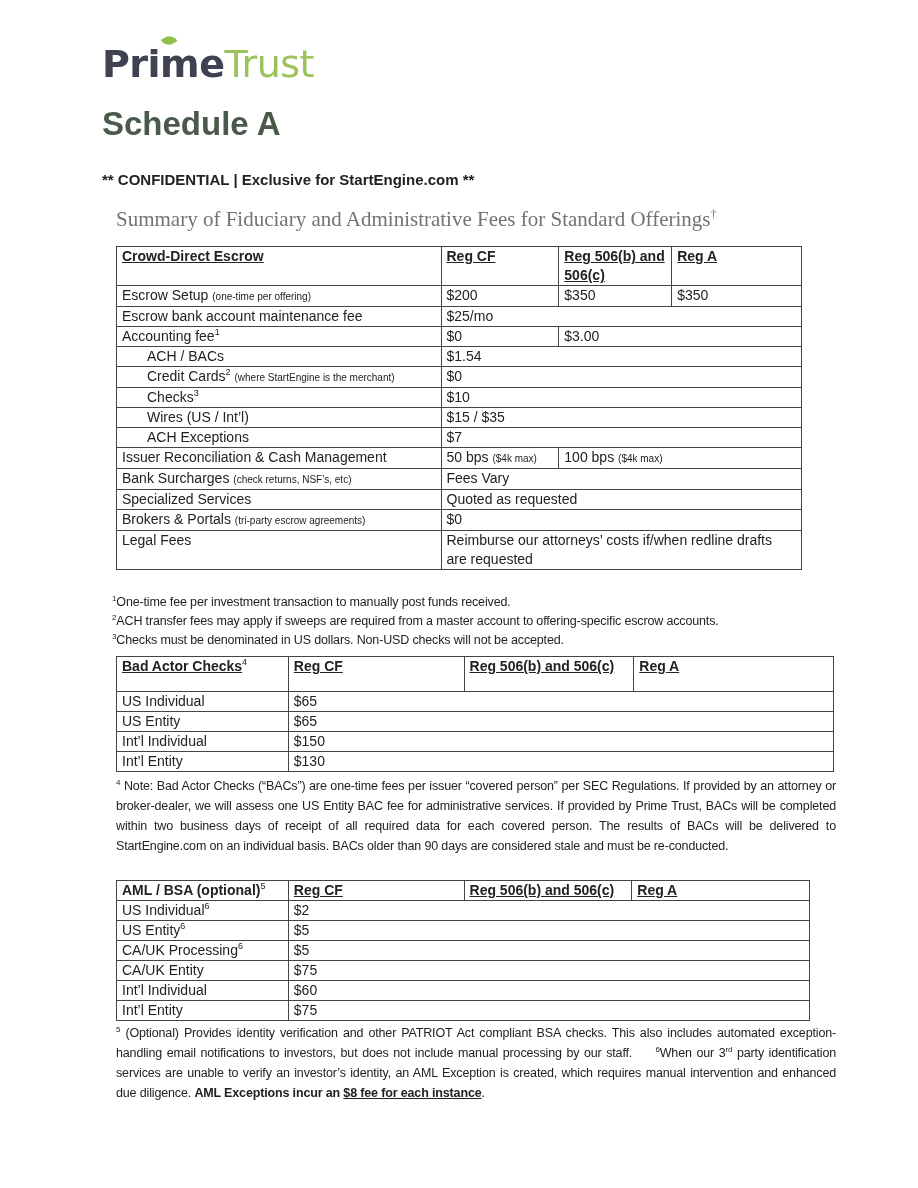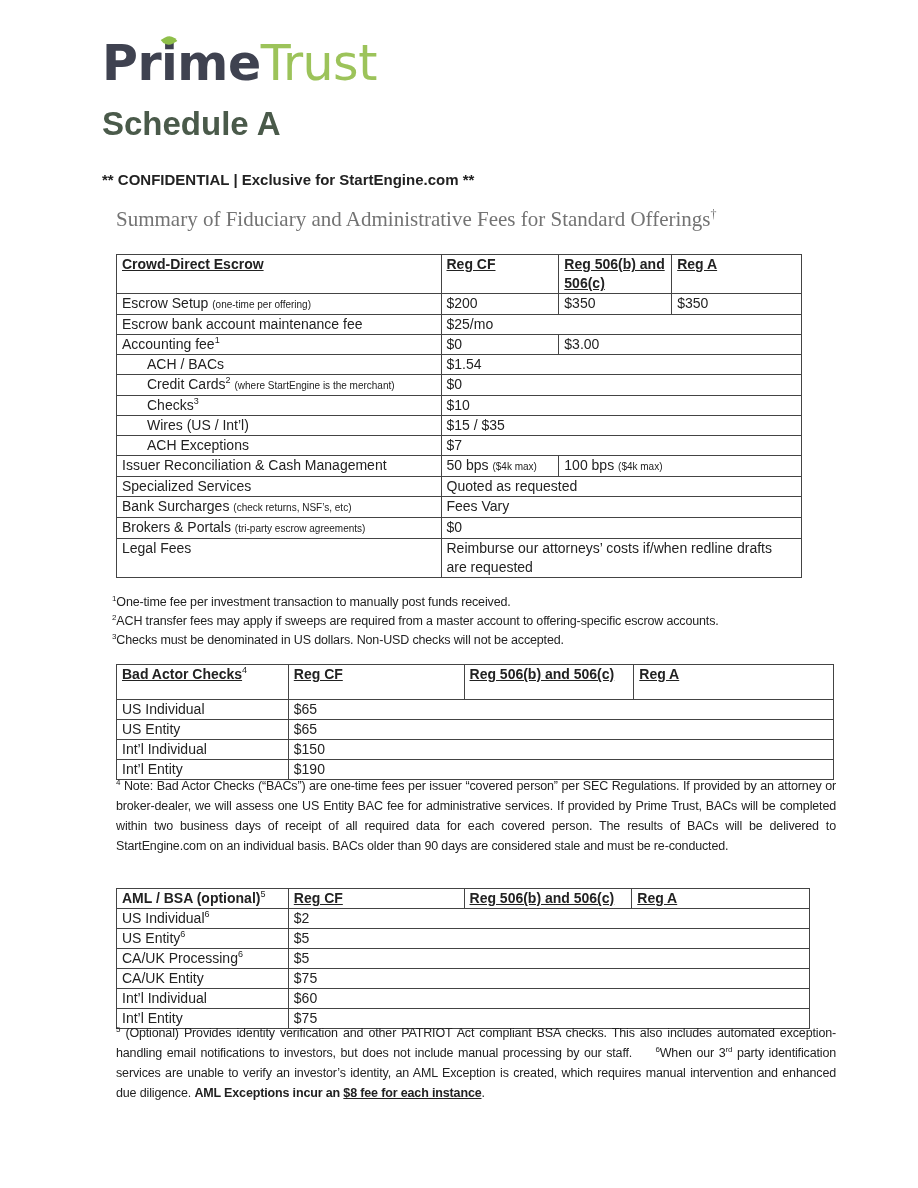--- a/index.html
+++ b/index.html
@@ -1,26 +1,26 @@
 <!DOCTYPE html>
 <html><head>
 <meta charset="utf-8">
 <style>
   html, body { margin: 0; padding: 0; background: #ffffff; }
   body { width: 918px; height: 1188px; position: relative; overflow: hidden; color: #111; font-family: "Liberation Sans", sans-serif; }
-  .logo { position: absolute; left: 102px; top: 40px; font-family: "DejaVu Sans", sans-serif; font-size: 49px; font-weight: bold; letter-spacing: -0.5px; line-height: 48px; }
+  .logo { position: absolute; left: 102px; top: 40px; font-family: "DejaVu Sans", sans-serif; font-size: 38px; font-weight: bold; letter-spacing: -0.5px; line-height: 48px; }
   .logo .prime { color: #3f4250; }
   .logo .trust { color: #9cc35a; font-weight: normal; }
   .leaf { position: absolute; left: 60px; top: -4px; width: 14px; height: 9px; background: #8fbf4a; border-radius: 0 10px 0 10px; transform: rotate(-30deg); }
   .schedule { position: absolute; left: 102px; top: 105px; font-family: "Liberation Sans", sans-serif; font-weight: bold; font-size: 33px; color: #4a5a4a; }
   .confidential { position: absolute; left: 102px; top: 171px; font-family: "Liberation Sans", sans-serif; font-weight: bold; font-size: 15px; color: #222; }
   .summary { position: absolute; left: 116px; top: 207px; font-family: "Liberation Serif", serif; font-size: 21px; color: #737373; }
   .summary sup { font-size: 12px; }
 
-  table { border-collapse: collapse; font-family: "Liberation Sans Narrow", "Liberation Sans", sans-serif; color: #222; margin-top: 8px; }
+  table { border-collapse: collapse; font-family: "Liberation Sans Narrow", "Liberation Sans", sans-serif; color: #222; }
   td { border: 1.3px solid #444; padding: 0 5px; font-size: 14px; height: 19px; line-height: 19px; vertical-align: top; }
   .u { text-decoration: underline; font-weight: bold; }
   .small { font-size: 10px; }
   .c { text-align: left; }
   .indent { padding-left: 30px; }
   sup { font-size: 9px; line-height: 0; }
 
   #t1 { position: absolute; left: 116px; top: 246px; width: 686px; }
   #t1 td.h { height: 38px; }
   #t2 { position: absolute; left: 116px; top: 656px; width: 718px; }
@@ -93,26 +93,26 @@
   <tr>
     <td class="indent">ACH Exceptions</td>
     <td colspan="3" class="c">$7</td>
   </tr>
   <tr>
     <td>Issuer Reconciliation &amp; Cash Management</td>
     <td><span>50 bps</span> <span class="small">($4k max)</span></td>
     <td colspan="2" class="c"><span>100 bps</span> <span class="small">($4k max)</span></td>
   </tr>
   <tr>
+    <td><span>Bank Surcharges</span> <span class="small">(check returns, NSF’s, etc)</span></td>
+    <td colspan="3" class="c">Fees Vary</td>
+  </tr>
+  <tr>
     <td>Specialized Services</td>
     <td colspan="3" class="c">Quoted as requested</td>
-  </tr>
-  <tr>
-    <td><span>Bank Surcharges</span> <span class="small">(check returns, NSF’s, etc)</span></td>
-    <td colspan="3" class="c">Fees Vary</td>
   </tr>
   <tr>
     <td><span>Brokers &amp; Portals</span> <span class="small">(tri-party escrow agreements)</span></td>
     <td colspan="3" class="c">$0</td>
   </tr>
   <tr>
     <td style="height:38px">Legal Fees</td>
     <td colspan="3" style="height:38px">Reimburse our attorneys’ costs if/when redline drafts are requested</td>
   </tr>
 </tbody>
@@ -145,21 +145,21 @@
   <tr>
         <td>US Entity</td>
         <td colspan="3" class="c">$65</td>
       </tr>
   <tr>
         <td>Int’l Individual</td>
         <td colspan="3" class="c">$150</td>
       </tr>
   <tr>
         <td>Int’l Entity</td>
-        <td colspan="3" class="c">$190</td>
+        <td colspan="3" class="c">$130</td>
       </tr>
 </tbody>
   </table>
 
 <div class="fn fn4"><sup>4</sup> <span>Note: Bad Actor Checks (“BACs”) are one-time fees per issuer “covered person” per SEC Regulations. If provided by an attorney or broker-dealer, we will assess one US Entity BAC fee for administrative services. If provided by Prime Trust, BACs will be completed within two business days of receipt of all required data for each covered person. The results of BACs will be delivered to StartEngine.com on an individual basis. BACs older than 90 days are considered stale and must be re-conducted.</span></div>
 
 <table id="t3">
   <colgroup>
       <col style="width:172px">
       <col style="width:176px">

